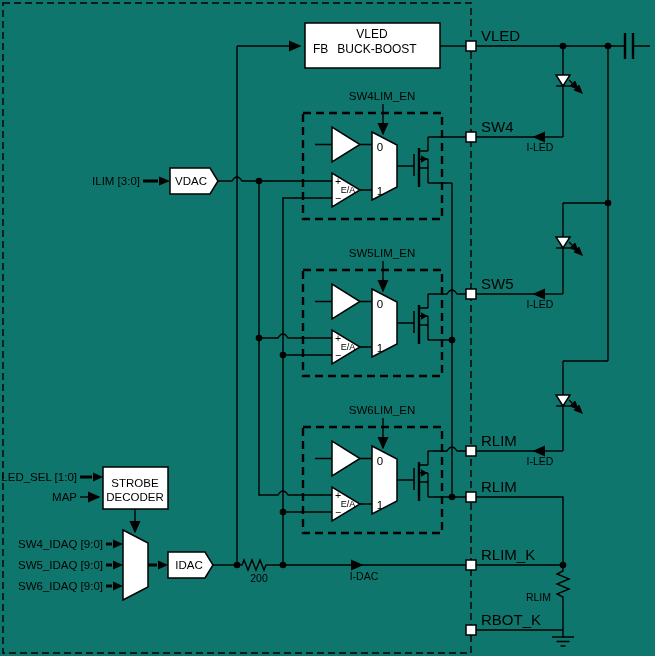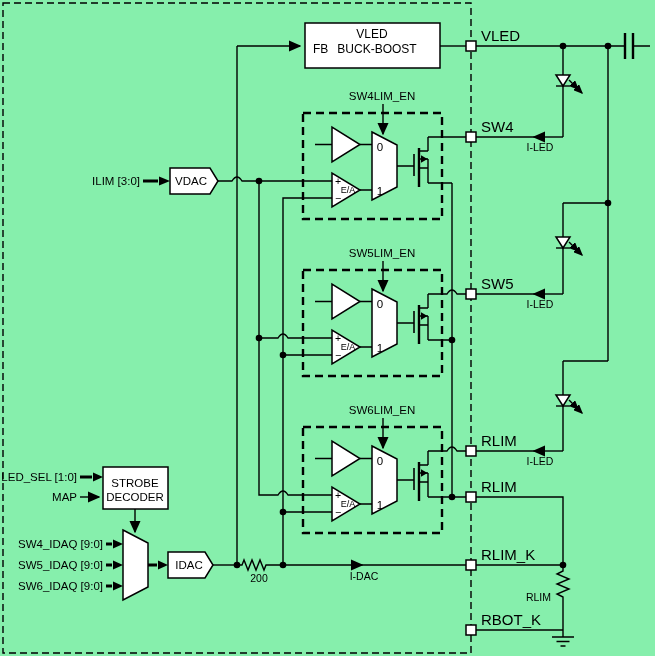--- a/index.html
+++ b/index.html
@@ -1,16 +1,16 @@
 <!DOCTYPE html>
 <html><head>
 <meta charset="utf-8">
 <style>
   html,body{margin:0;padding:0;background:#ffffff;}
-  .stage{width:655px;height:656px;position:relative;background:#86efac;}
+  .stage{width:655px;height:656px;position:relative;background:#0f766e;}
   .w{stroke:#000;stroke-width:1.4;fill:none;}
   .w2{stroke:#000;stroke-width:3;fill:none;}
   .g1{stroke:#000;stroke-width:1.6;fill:none;}
   .g2{stroke:#000;stroke-width:2.4;fill:none;}
   .blk{fill:#fff;stroke:#000;stroke-width:1.5;}
   .dashed-outer{fill:none;stroke:#000;stroke-width:1.4;stroke-dasharray:7 4;}
   .dashed-blk{fill:none;stroke:#000;stroke-width:2.4;stroke-dasharray:8 5;}
   .dot{fill:#000;stroke:none;}
   .head{fill:#000;stroke:none;}
   text{font-family:"Liberation Sans",sans-serif;fill:#000;}

